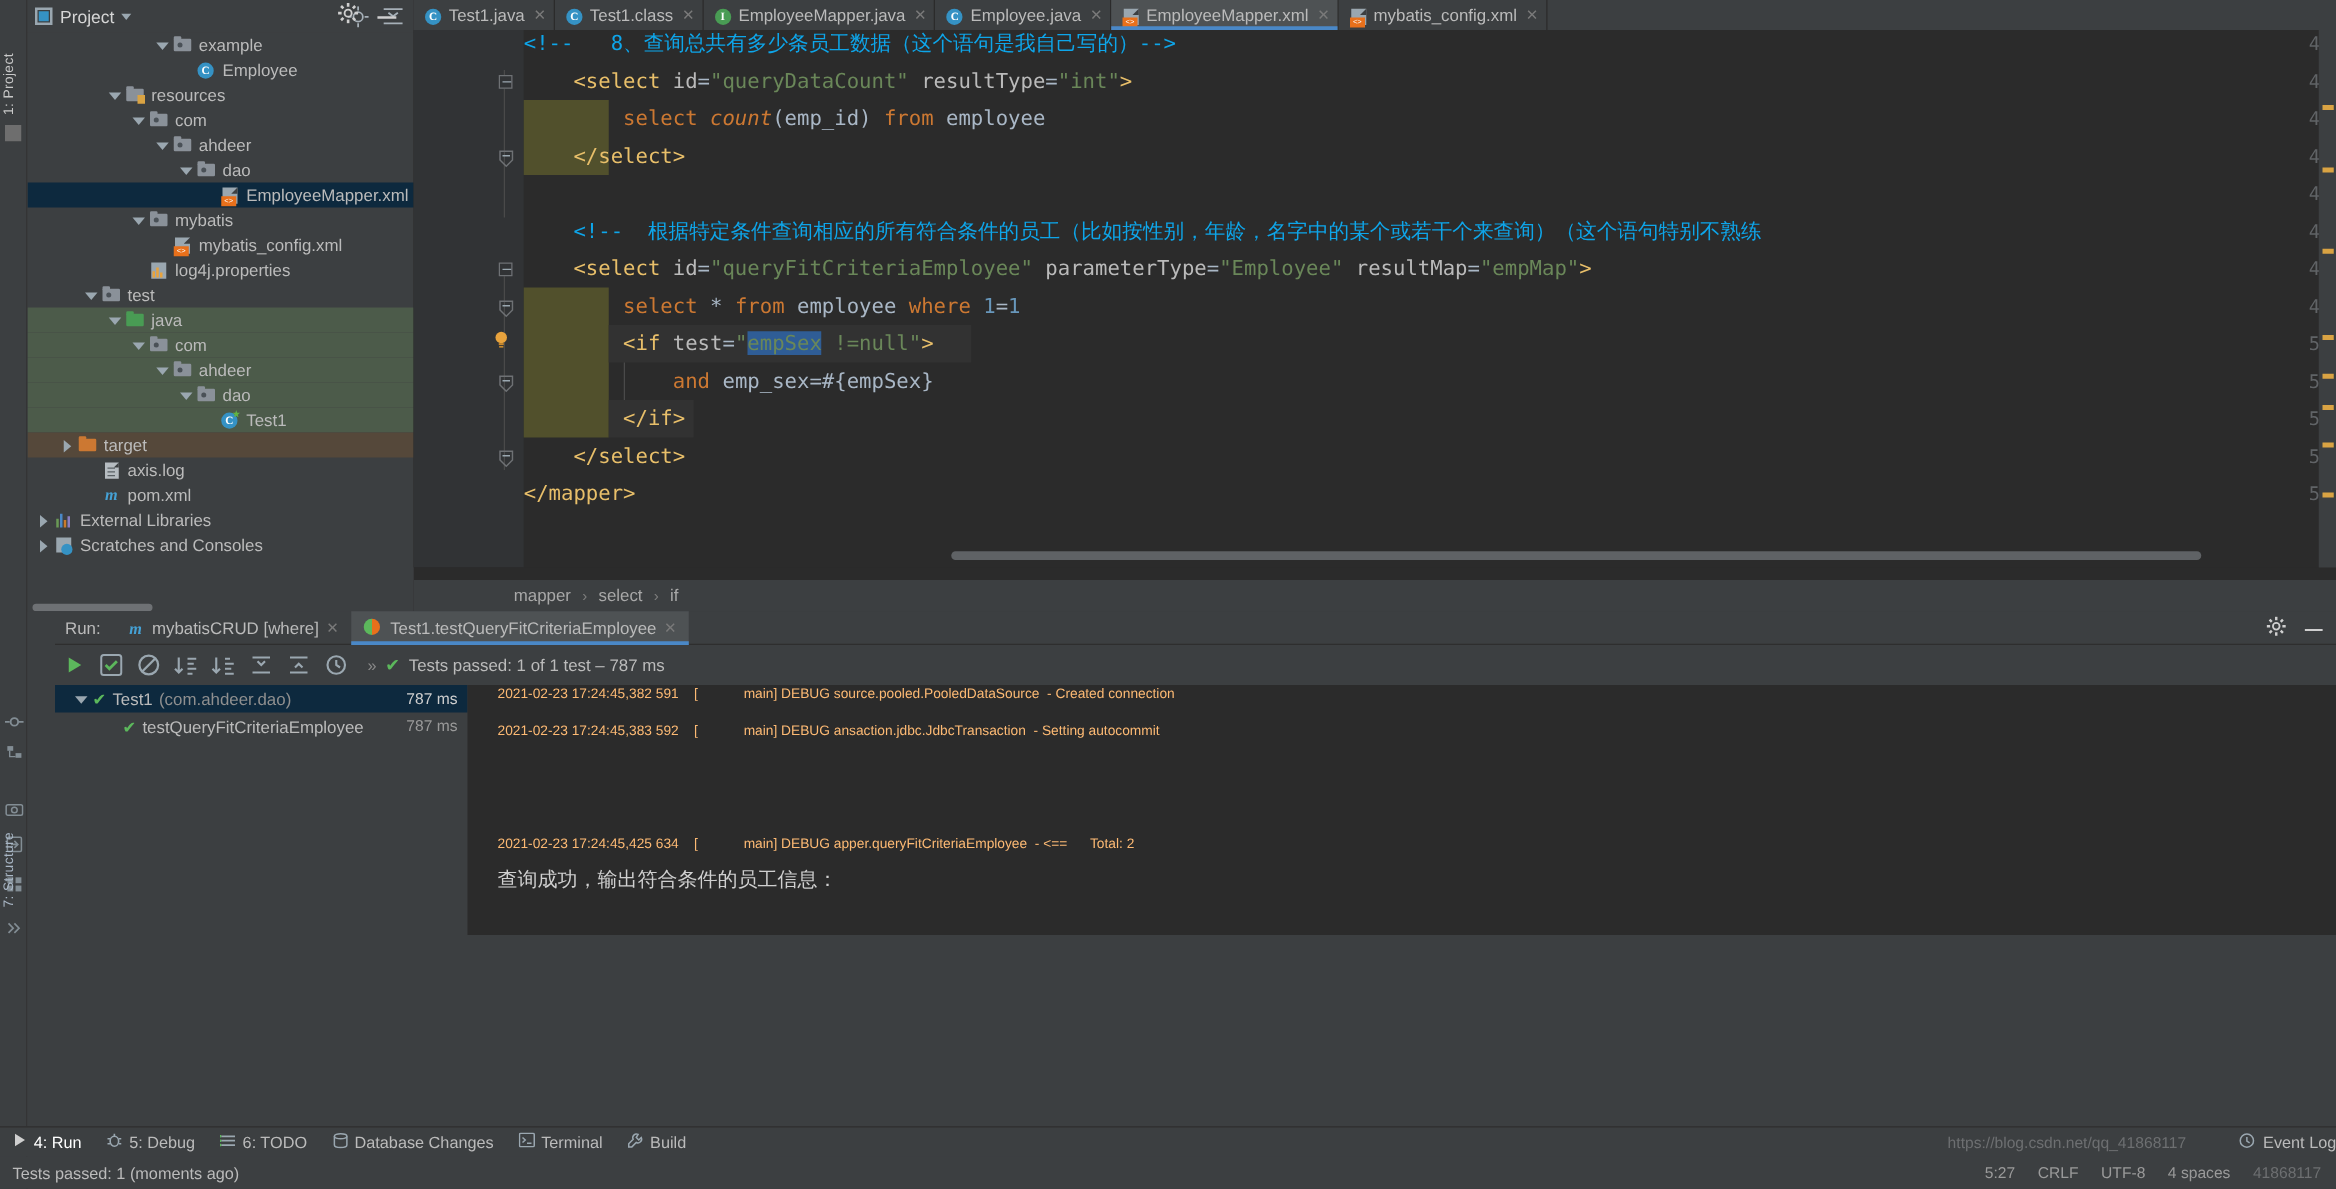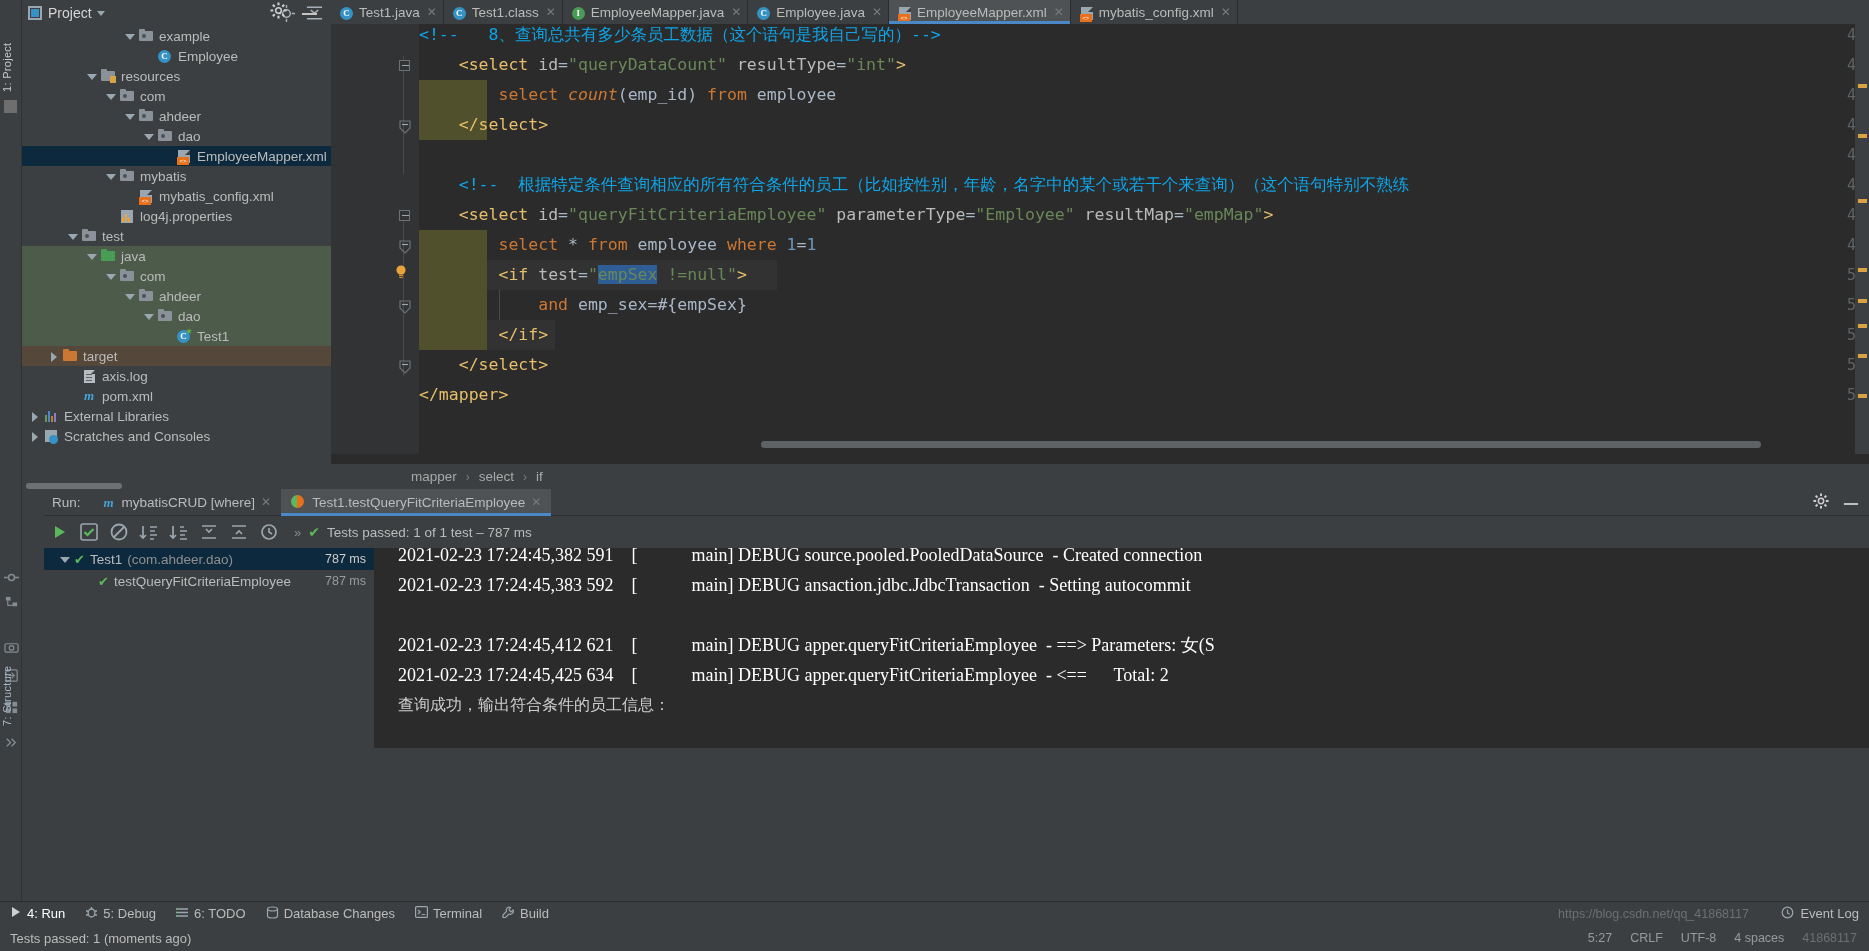--- a/index.html
+++ b/index.html
@@ -179,33 +179,33 @@
   .tick{color:#5cb85c;font-size:14px;}
 
   .runleft{position:absolute;left:0;top:59px;width:330px;height:200px;background:#3c3f41;}
   .trow{display:flex;align-items:center;height:22px;font-size:13.5px;white-space:nowrap;}
   .trow.sel{background:#0d293e;}
   .trow .ms{margin-left:auto;padding-right:8px;color:#9a9a9a;font-size:12.5px;}
   .trow.sel .ms{color:#cfcfcf;}
   .paren{color:#8f8f8f;}
 
   .console{position:absolute;left:330px;top:59px;width:1517px;height:200px;background:#2b2b2b;overflow:hidden;}
-  .cline{position:absolute;left:24px;white-space:pre;color:#ffffff;
-         font-family:Liberation Serif, serif;font-size:18px;line-height:30px;}
+  .cline{position:absolute;left:24px;white-space:pre;color:#fdba74;
+         font-family:Liberation Sans, sans-serif;font-size:11px;line-height:30px;}
   .cline.cn{font-family:"Liberation Sans",sans-serif;font-size:16px;color:#cfcfcf;}
 
   
   .rail{position:absolute;left:0;top:0;width:22px;height:417px;background:#3c3f41;}
 
   
   .bottombar{position:absolute;left:0;bottom:26px;width:1869px;height:24px;background:#3c3f41;
              display:flex;align-items:center;gap:20px;padding-left:10px;font-size:13px;border-top:1px solid #2e2e2e;}
   .bb{display:flex;align-items:center;gap:5px;color:#bbbbbb;white-space:nowrap;}
   .bb.active{color:#ffffff;}
-  .eventlog{margin-left:auto;padding-right:10px;display:flex;align-items:center;gap:6px;}
+  .eventlog{margin-left:auto;display:flex;align-items:center;gap:6px;}
 
   .statusbar{position:absolute;left:0;bottom:0;width:1869px;height:26px;background:#3c3f41;
              display:flex;align-items:center;padding-left:10px;font-size:13px;color:#bbbbbb;}
   .sbright{margin-left:auto;padding-right:12px;display:flex;align-items:center;gap:18px;color:#9a9a9a;font-size:12.5px;}
 
   .watermark{position:absolute;right:120px;bottom:30px;font-size:12.5px;color:#6d6f71;}
 
   .topright-code{position:absolute;right:10px;top:738px;font-size:12px;color:#6f7174;}
 </style>
 </head>
@@ -748,21 +748,20 @@
           <span class="tick" style="font-size:13px">✔</span>
           <span style="width:5px;display:inline-block"></span>
           <span>testQueryFitCriteriaEmployee</span>
           <span class="ms">787 ms</span>
         </div>
       </div>
 
     <div class="console" id="console" style="left:352px;width:1495px;">
         <div class="cline" style="top: -8px;">2021-02-23 17:24:45,382 591    [            main] DEBUG source.pooled.PooledDataSource  - Created connection </div>
         <div class="cline" style="top: 22px;">2021-02-23 17:24:45,383 592    [            main] DEBUG ansaction.jdbc.JdbcTransaction  - Setting autocommit </div>
-        <div class="cline" style="top: 82px;">2021-02-23 17:24:45,412 621    [            main] DEBUG apper.queryFitCriteriaEmployee  - ==&gt; Parameters: 女(S</div>
         <div class="cline" style="top: 112px;">2021-02-23 17:24:45,425 634    [            main] DEBUG apper.queryFitCriteriaEmployee  - &lt;==      Total: 2</div>
         <div class="cline cn" style="top: 142px;">查询成功，输出符合条件的员工信息：</div>
       </div>
   </div>
 
   <div class="bottombar" id="bbar">
       <div class="bb active">
         <span><svg width="12" height="12" viewBox="0 0 12 12">
             <path d="M2 1l8 5-8 5z" fill="#cfcfcf"></path>
           </svg></span>

